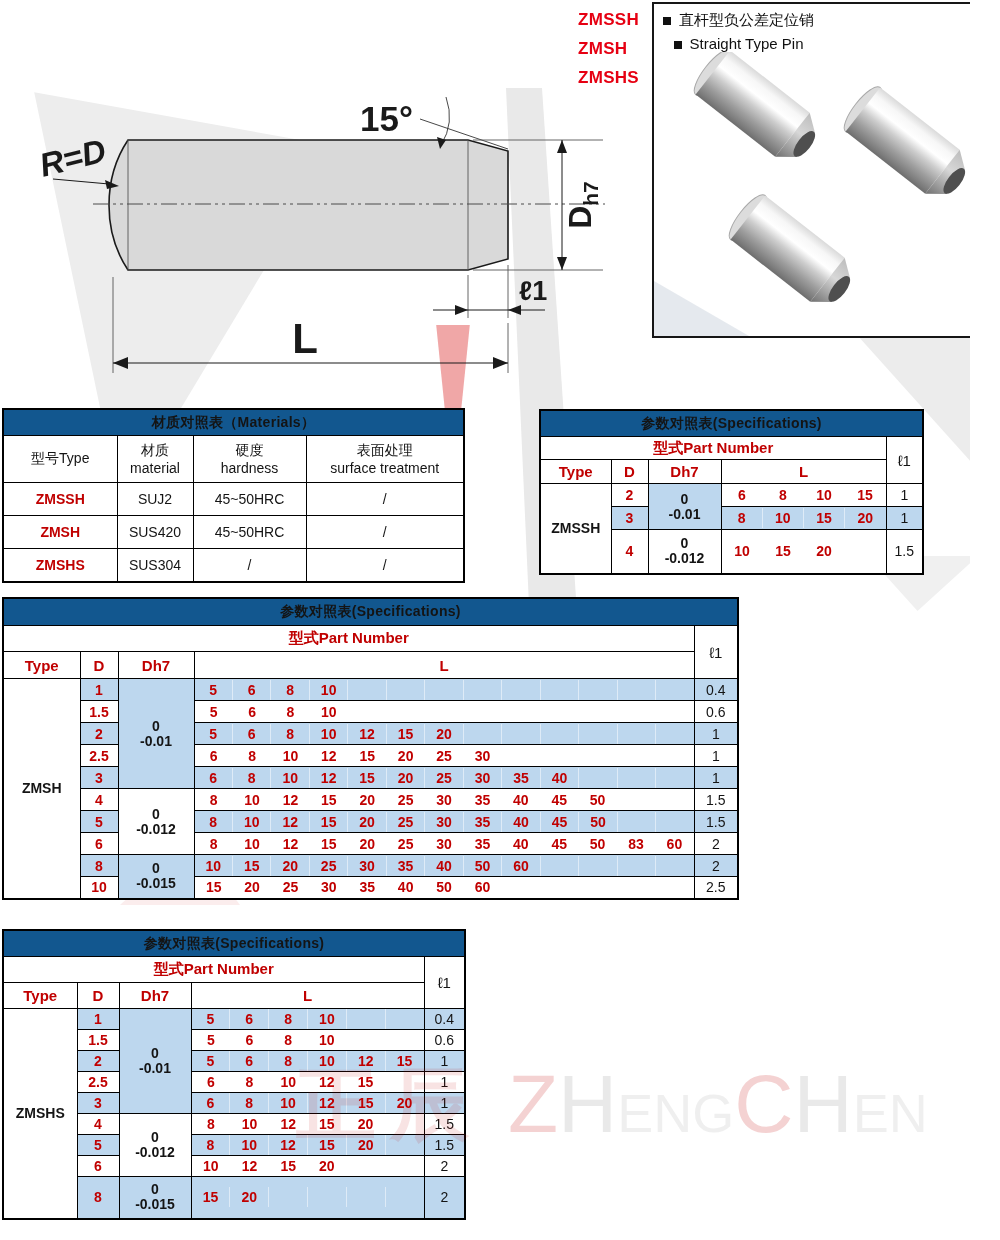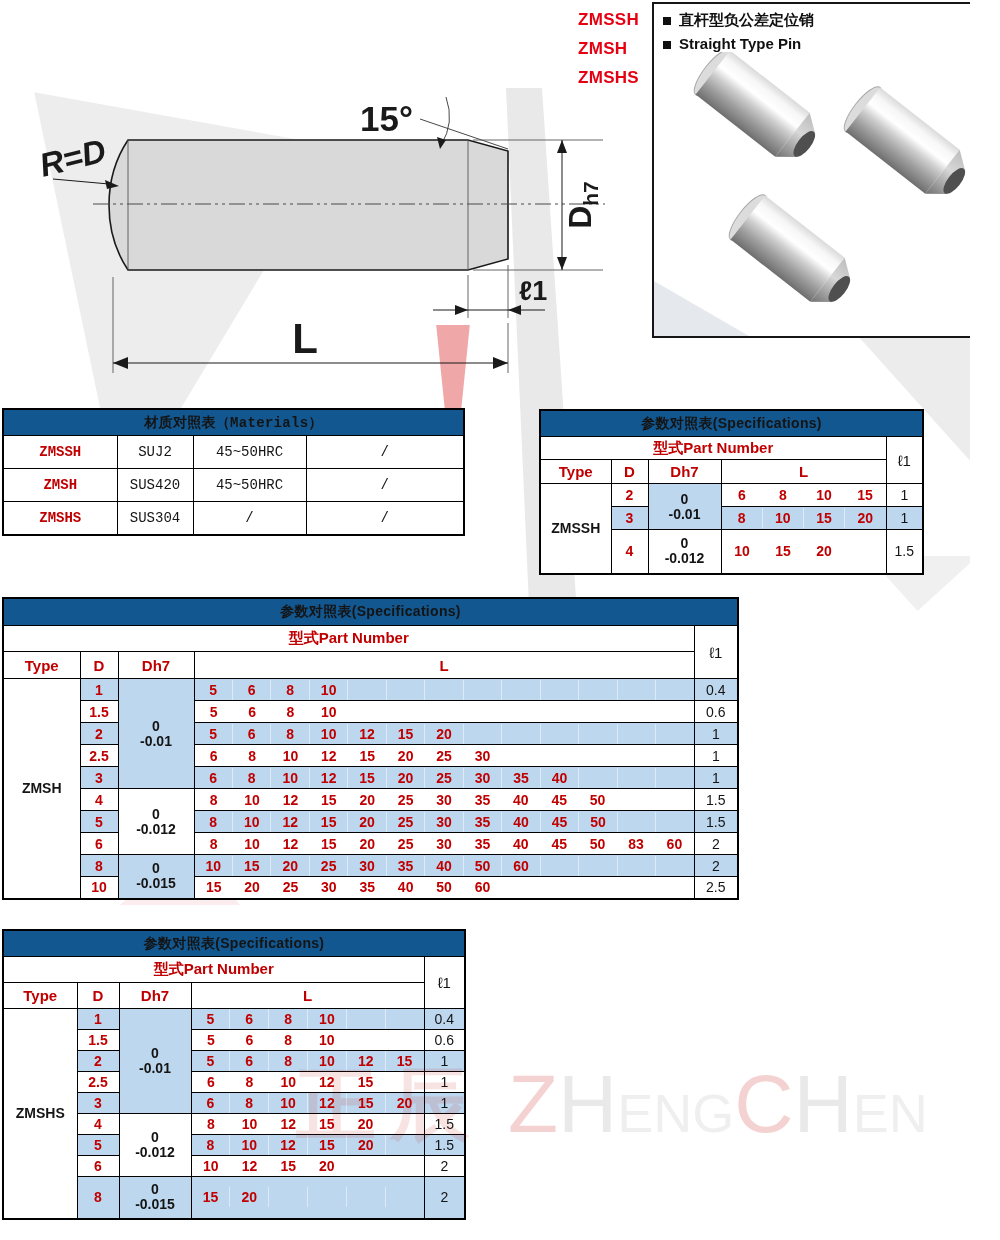--- a/index.html
+++ b/index.html
@@ -31,30 +31,30 @@
   
   .codes{position:absolute;left:578px;top:5px;z-index:2;}
   .code{color:#e60012;font-weight:bold;font-size:17px;line-height:29px;letter-spacing:.3px;}
 
   
   .photo-box{position:absolute;left:652px;top:2px;width:342px;height:332px;border:2px solid #161616;
              background:#fff;z-index:2;}
   .photo-corner{position:absolute;left:0;bottom:0;width:95px;height:55px;background:#dfe4ea;
                 clip-path:polygon(0 100%,100% 100%,0 0);opacity:.8;}
   .bullets{position:absolute;left:9px;top:4px;}
-  .bullet{font-size:15px;font-weight:700;color:#101010;line-height:24px;}
+  .bullet{font-size:15px;font-weight:400;color:#101010;line-height:24px;text-align:center;}
   .sq{display:inline-block;width:8px;height:8px;background:#101010;margin-right:8px;}
   .pins-svg{position:absolute;left:0;top:48px;}
 
   
   .drawing-svg{position:absolute;left:5px;top:85px;z-index:1;}
 
   
   .tblhost{position:absolute;z-index:3;}
-  #tbl-materials{left:2px;top:408px;width:461px;font-family:Liberation Mono, monospace;}
+  #tbl-materials{left:2px;top:408px;width:461px;}
   #tbl-zmssh{left:539px;top:409px;width:383px;}
   #tbl-zmsh{left:2px;top:597px;width:735px;}
   #tbl-zmshs{left:2px;top:929px;width:462px;}
 
   table.ctbl{border-collapse:collapse;table-layout:fixed;width:100%;border:2px solid #000;background:#fff;}
   table.ctbl td{border:1px solid #000;padding:0;text-align:center;vertical-align:middle;
                 font-size:14px;color:#141414;overflow:hidden;}
   td.title-bar{background:#12578f;color:#fff;font-weight:bold;font-size:15px;height:25px;
                border:2px solid #000;letter-spacing:.3px;}
   .red{color:#c00000 !important;font-weight:bold;}
@@ -187,20 +187,37 @@
         <colgroup>
           <col style="width: 114px;">
           <col style="width: 76px;">
           <col style="width: 113px;">
           <col style="width: 158px;">
         </colgroup>
         <tbody>
           <tr>
             <td class="title-bar" colspan="4">材质对照表（Materials）</td>
           </tr>
+          <tr class="hdr-row">
+            <td>
+              <div>型号Type</div>
+            </td>
+            <td>
+              <div>材质</div>
+              <div>material</div>
+            </td>
+            <td>
+              <div>硬度</div>
+              <div>hardness</div>
+            </td>
+            <td>
+              <div>表面处理</div>
+              <div>surface treatment</div>
+            </td>
+          </tr>
           <tr class="dr">
             <td class="red">ZMSSH</td>
             <td>SUJ2</td>
             <td>45~50HRC</td>
             <td>/</td>
           </tr>
           <tr class="dr">
             <td class="red">ZMSH</td>
             <td>SUS420</td>
             <td>45~50HRC</td>

